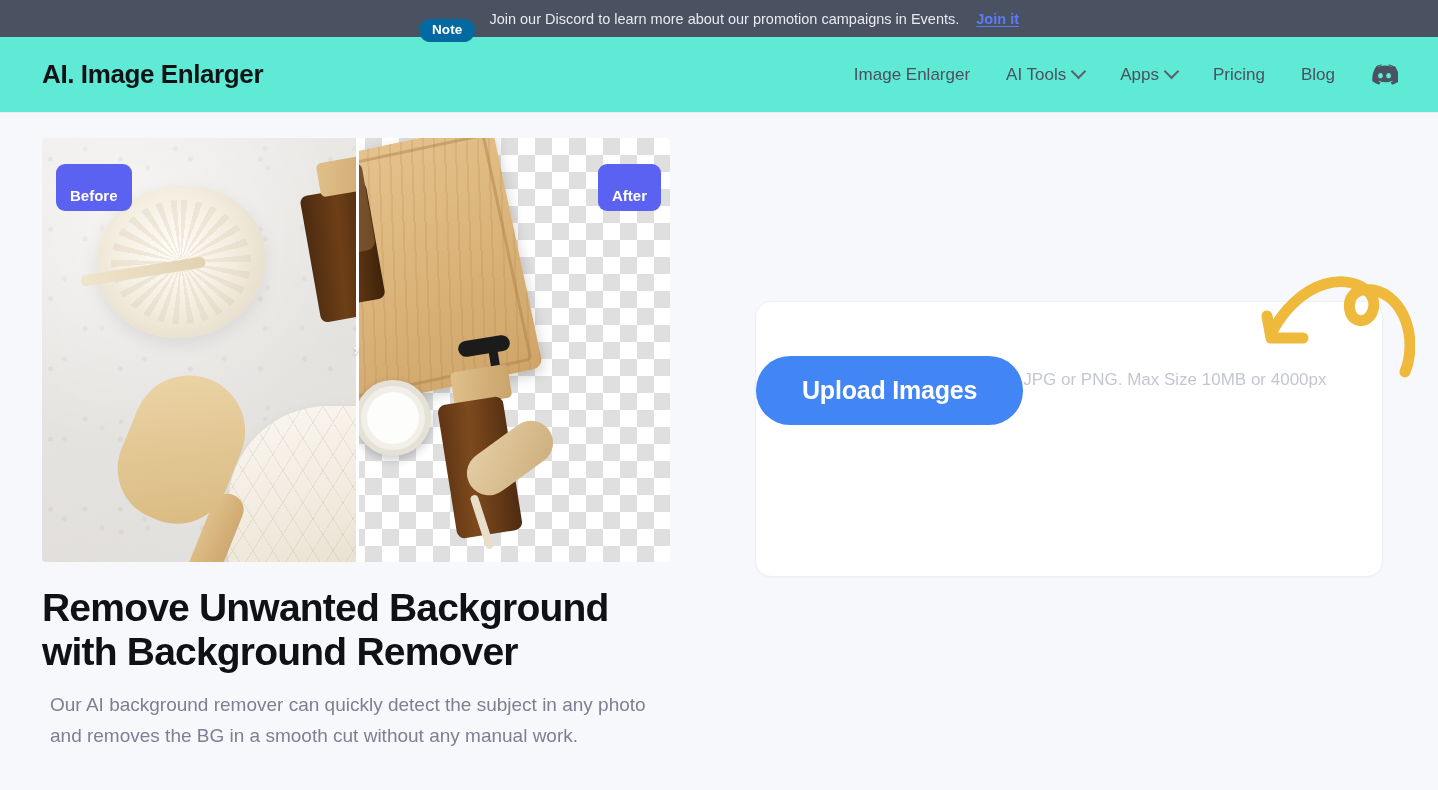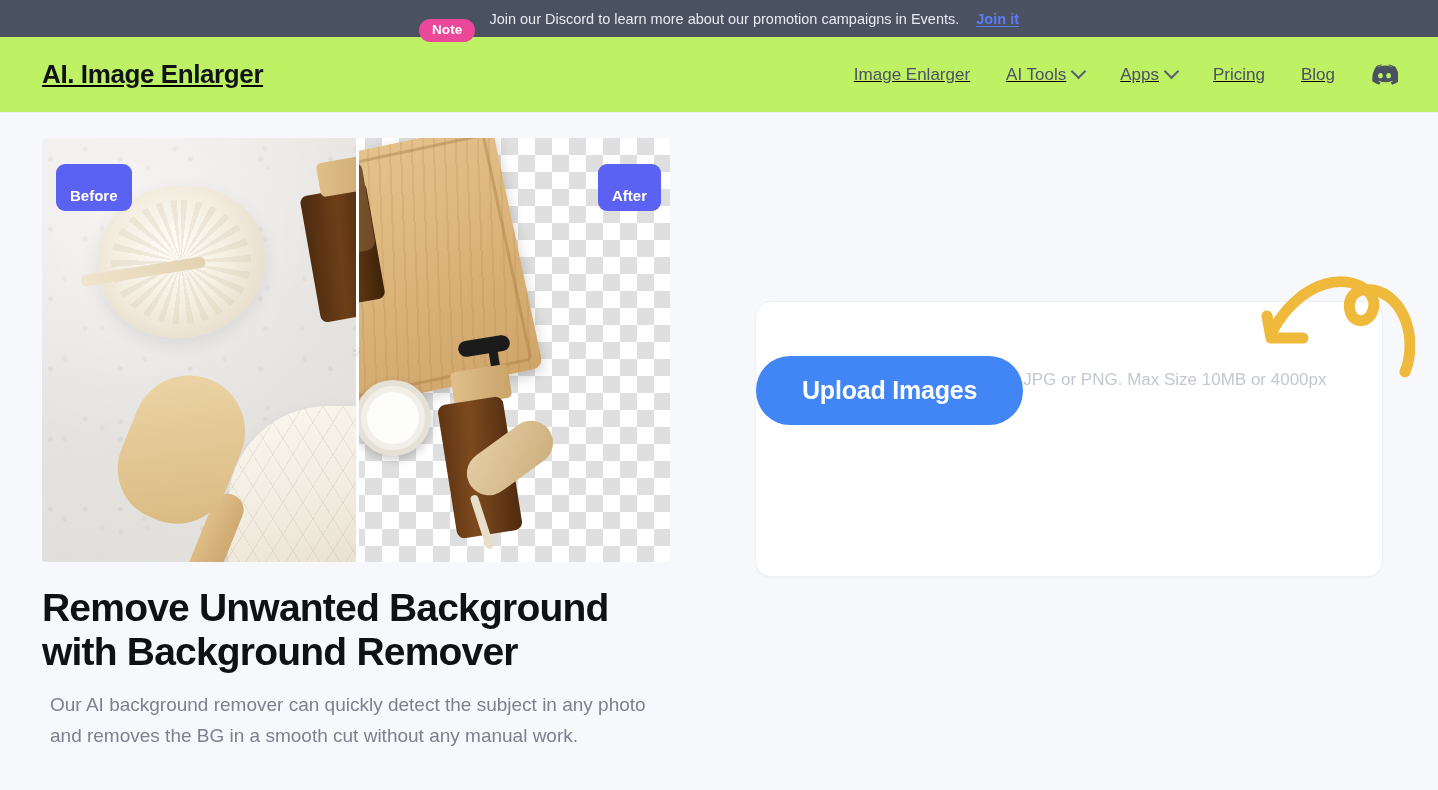--- a/index.html
+++ b/index.html
@@ -19,21 +19,21 @@
     background: #4a5160;
     display: flex;
     align-items: center;
     justify-content: center;
     gap: 14px;
     font-size: 14.5px;
     color: #e7eaf0;
     position: relative;
   }
   .note-badge {
-    background: #ec4899;
+    background: #0369a1;
     color: #ffffff;
     font-size: 13.5px;
     font-weight: 700;
     padding: 4px 13px 5px;
     border-radius: 13px;
     line-height: 1;
     letter-spacing: .1px;
     margin-top: 24px;
   }
   .notice-text { white-space: nowrap; }
@@ -42,26 +42,25 @@
     font-weight: 700;
     text-decoration: underline;
     text-underline-offset: 2px;
     cursor: pointer;
     margin-left: 3px;
   }
 
   
   header.site-header {
     height: 76px;
-    background: #bef264;
+    background: #5eead4;
     border-bottom: 1px solid #eceef5;
     display: flex;
     align-items: center;
     padding: 0 40px 0 42px;
-    text-decoration: underline;
   }
   .logo {
     font-size: 26px;
     font-weight: 800;
     letter-spacing: -0.4px;
     color: #111216;
     white-space: nowrap;
   }
   nav.main-nav {
     margin-left: auto;

